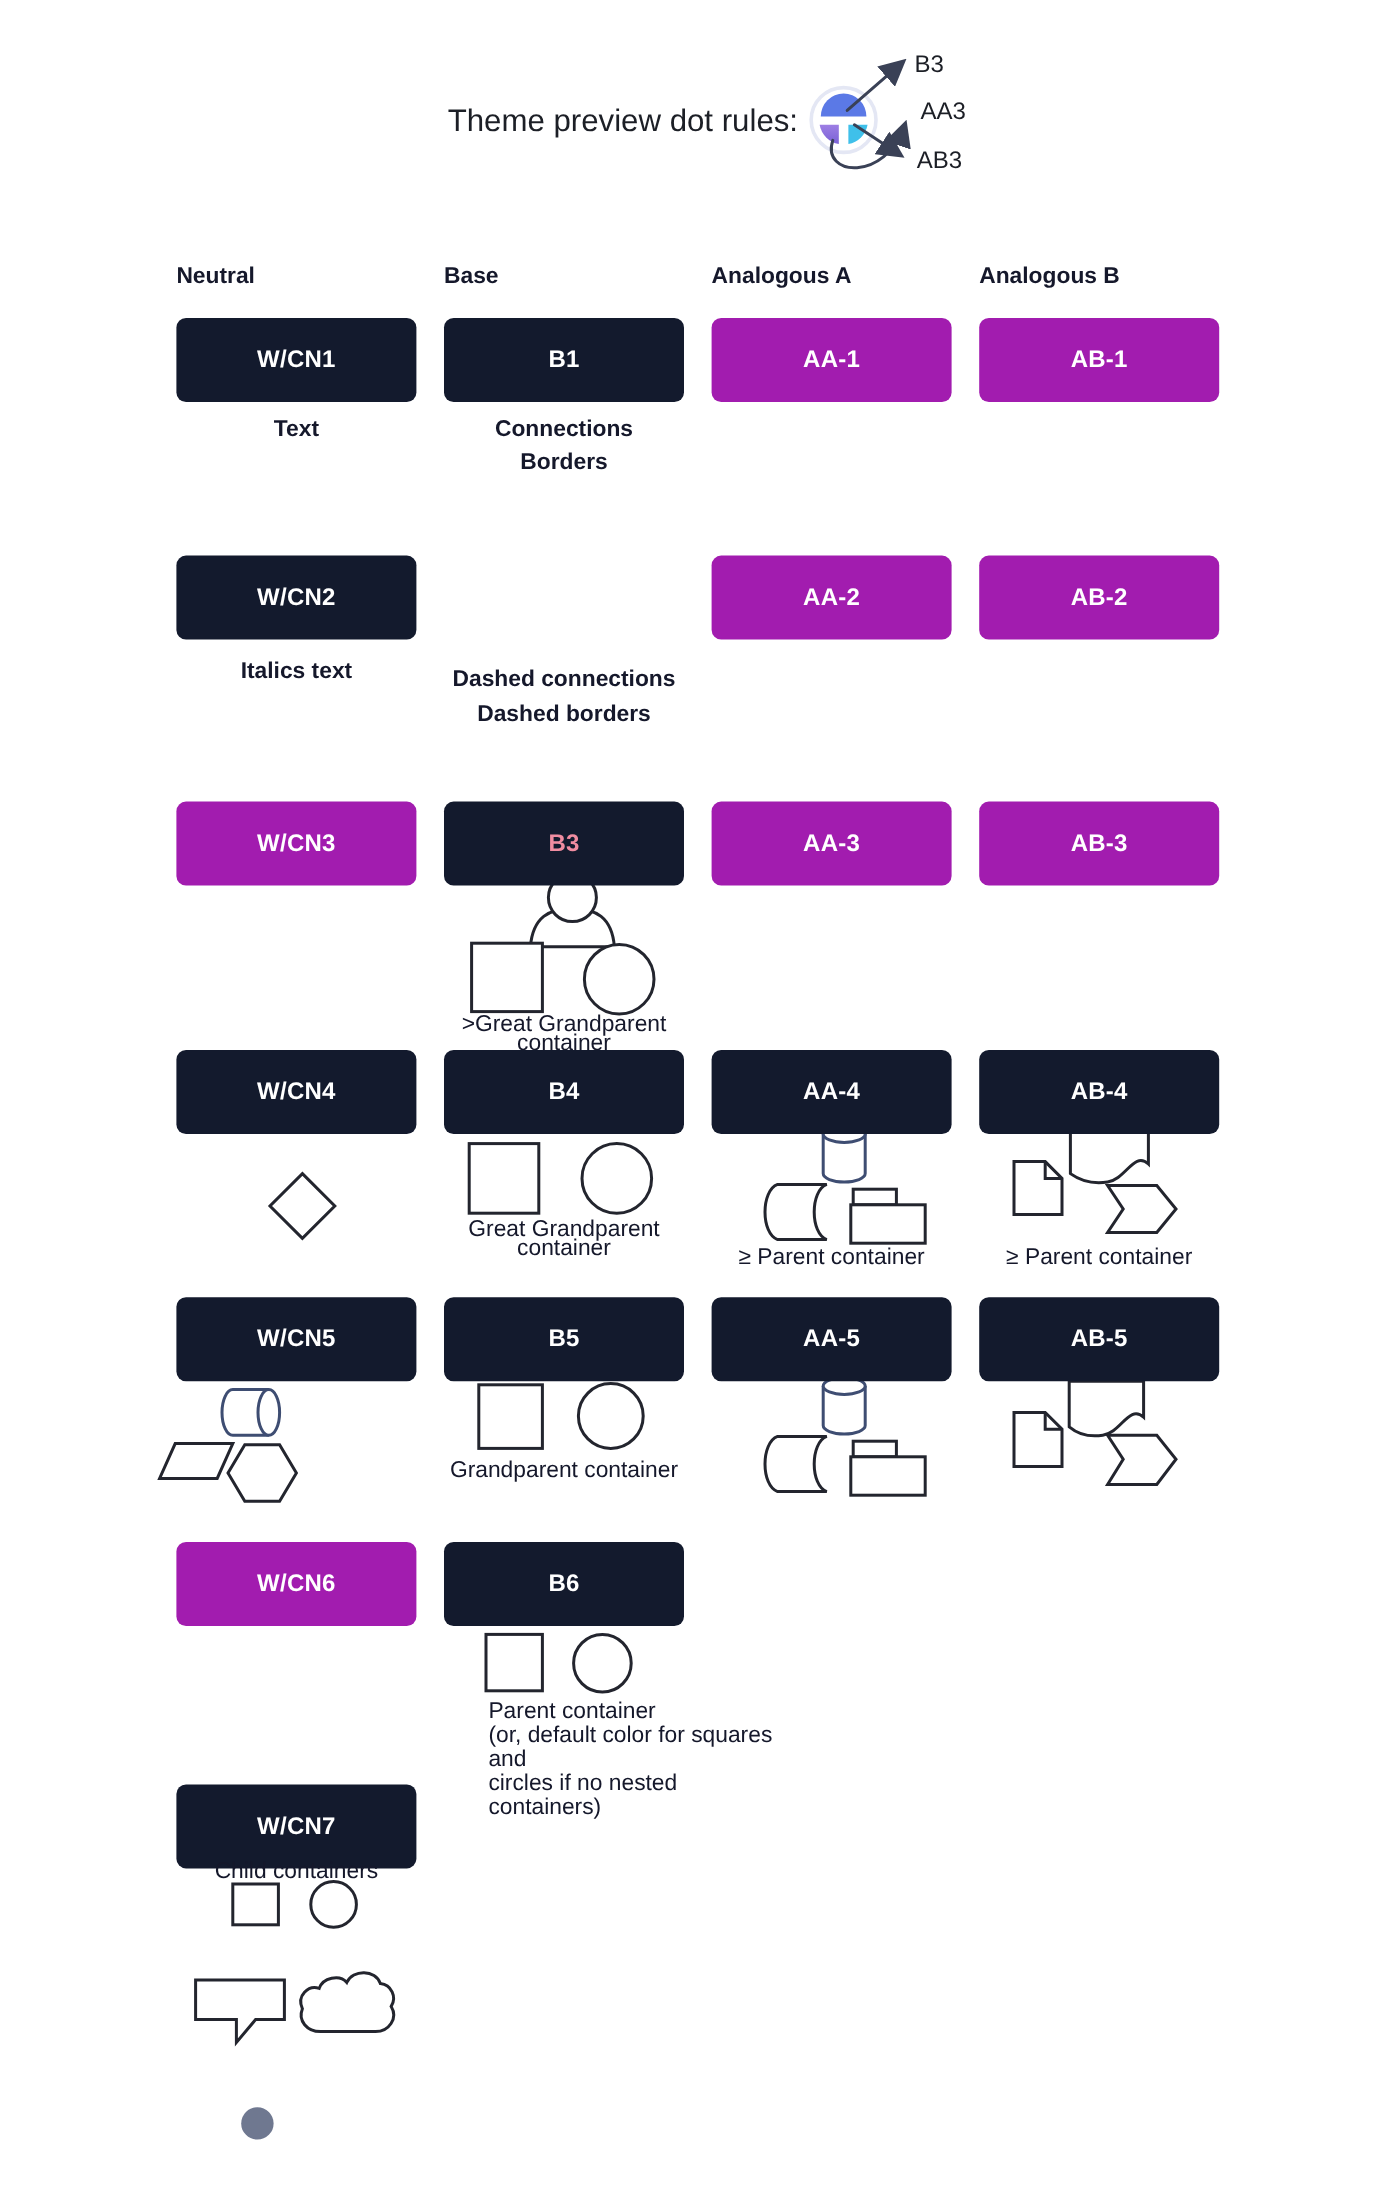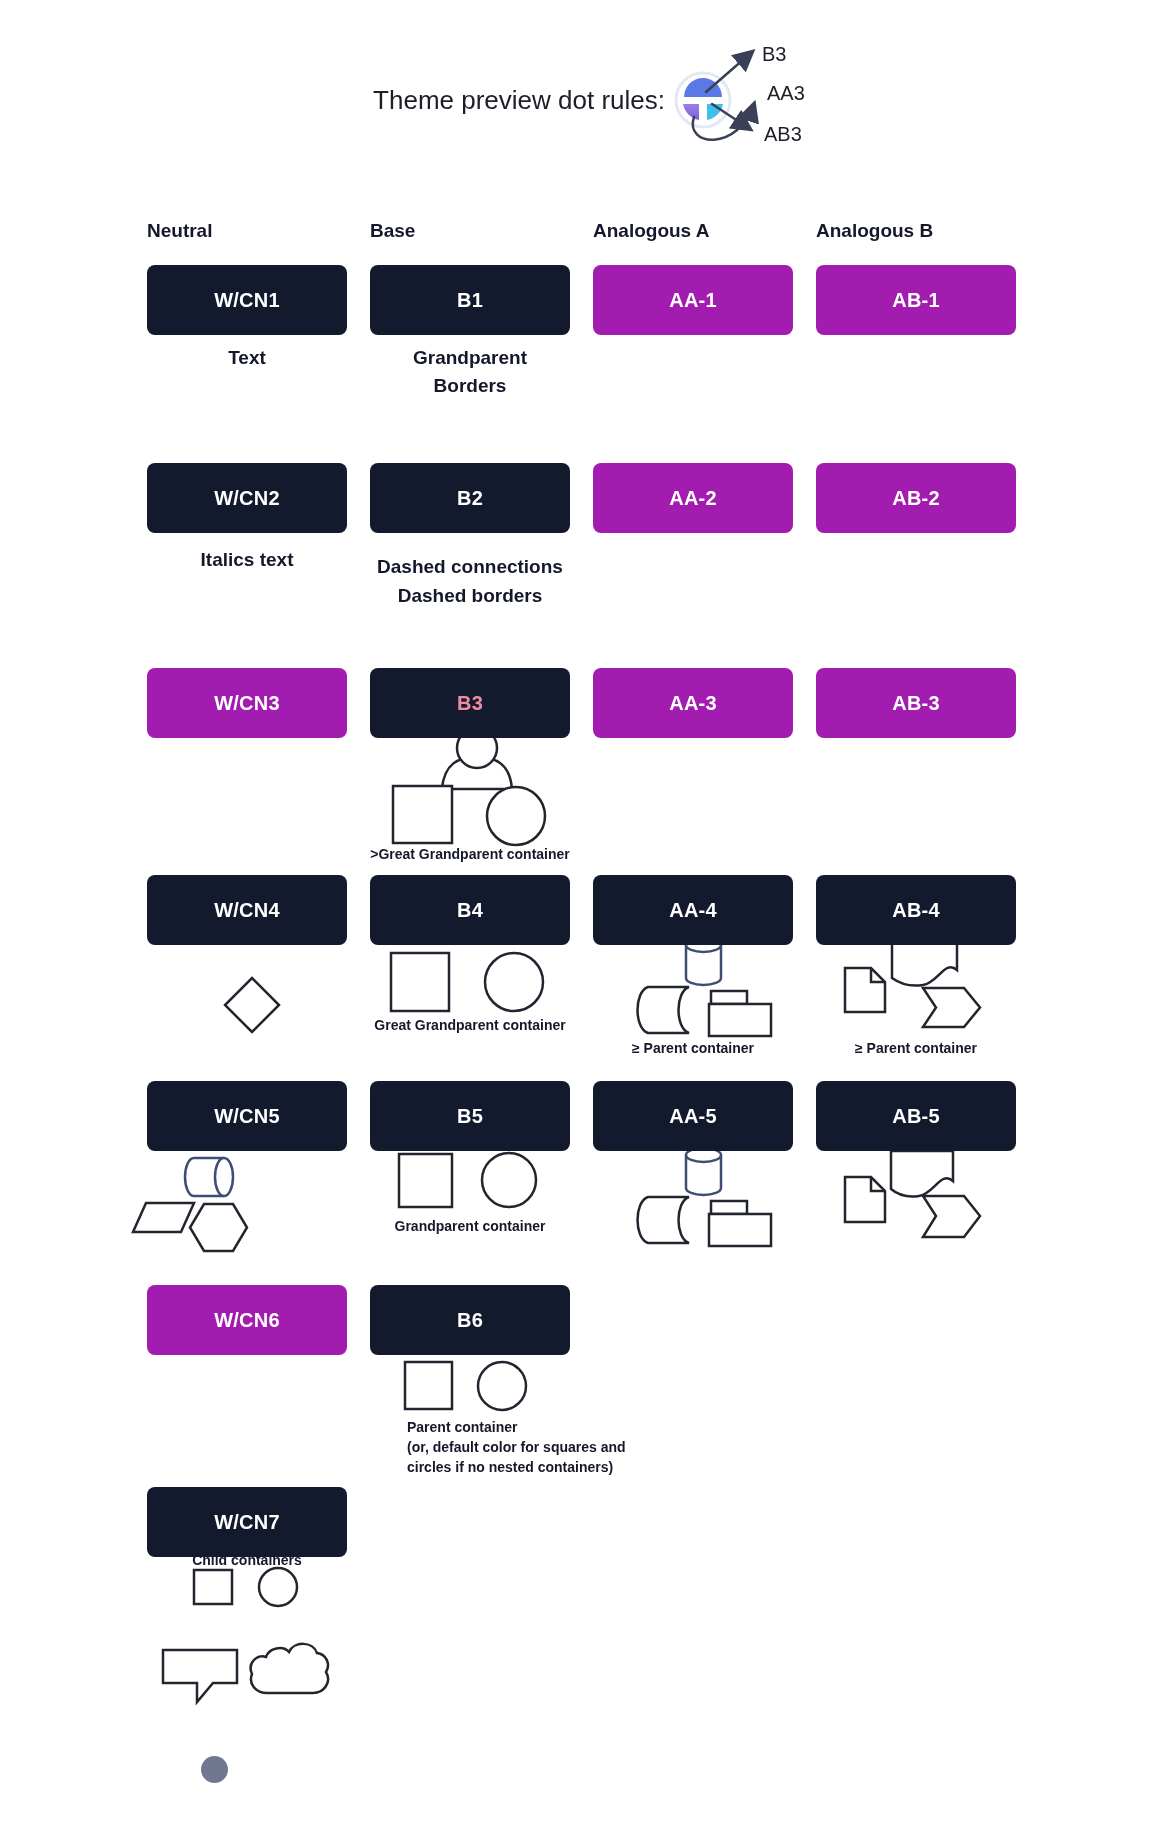--- a/index.html
+++ b/index.html
@@ -18,21 +18,21 @@
     position:absolute;width:200px;height:70px;border-radius:8px;
     display:flex;align-items:center;justify-content:center;
     font-size:20px;font-weight:600;color:#ffffff;letter-spacing:0.2px;
   }
   .swatch.dark{background:#131a2d;}
   .swatch.gray{background:#a21caf;}
   .swatch.pink-text{color:#f18da1;}
   .col1{left:147px}.col2{left:370px}.col3{left:593px}.col4{left:816px}
   .r1{top:265px}.r2{top:463px}.r3{top:668px}.r4{top:875px}.r5{top:1081px}.r6{top:1285px}.r7{top:1487px}
   .note-lg{position:absolute;width:200px;text-align:center;font-size:19px;font-weight:700;line-height:28px;}
-  .note-sm{position:absolute;font-size:14px;font-weight:700;line-height:16px;text-align:center;}
+  .note-sm{position:absolute;font-size:19px;font-weight:400;line-height:16px;text-align:center;}
   .note-sm.left{text-align:left;line-height:20px;margin-left:36px;}
   .legend-dot{position:absolute;left:201px;top:1756px;width:27px;height:27px;border-radius:50%;background:#6f7890;}
   .legend-text{position:absolute;left:233px;top:1756px;font-size:20px;font-weight:700;line-height:28px;}
 </style>
 </head>
 <body>
 
 <div id="canvas">
 
   <svg id="shapes" width="1164" height="1822" viewBox="0 0 1164 1822">
@@ -136,26 +136,25 @@
   <div class="hdr col2">Base</div>
   <div class="hdr col3">Analogous A</div>
   <div class="hdr col4">Analogous B</div>
 
   <div class="swatch dark col1 r1">W/CN1</div>
   <div class="swatch dark col2 r1">B1</div>
   <div class="swatch gray col3 r1">AA-1</div>
   <div class="swatch gray col4 r1">AB-1</div>
   <div class="note-lg col1" style="top:344px;">Text</div>
   <div class="note-lg col2" style="top:344px;">
-    <div>Grandparent</div>
+    <div>Connections</div>
     <div>Borders</div>
   </div>
 
   <div class="swatch dark col1 r2">W/CN2</div>
-  <div class="swatch dark col2 r2">B2</div>
   <div class="swatch gray col3 r2">AA-2</div>
   <div class="swatch gray col4 r2">AB-2</div>
   <div class="note-lg col1" style="top:546px;">Italics text</div>
   <div class="note-lg col2" style="top:552px;line-height:29px;width:220px;left:360px;">
     <div>Dashed connections</div>
     <div>Dashed borders</div>
   </div>
 
   <div class="swatch gray col1 r3">W/CN3</div>
   <div class="swatch dark pink-text col2 r3">B3</div>

